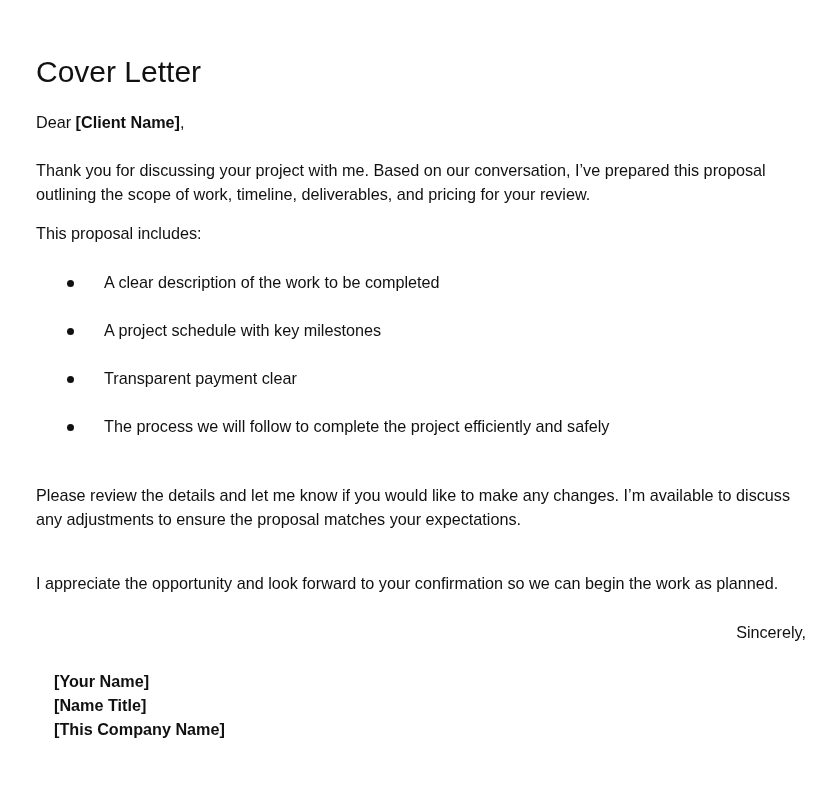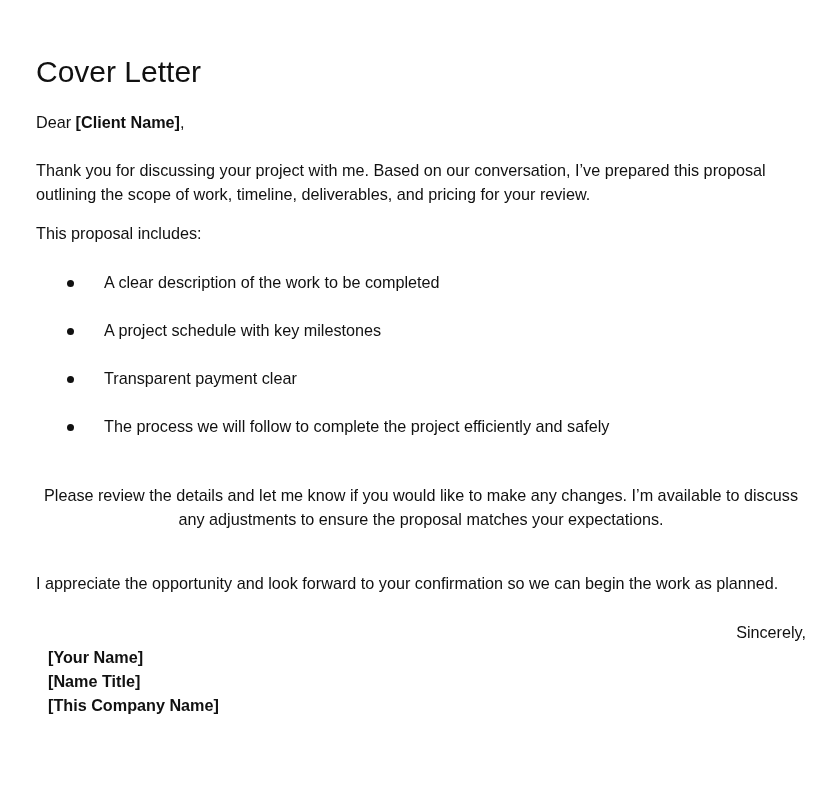--- a/index.html
+++ b/index.html
@@ -70,30 +70,31 @@
     .li-text {
       position: absolute;
       left: 60px;
       top: 0;
       margin-left: 8px;
     }
     .li1 { top: 271px; }
     .li2 { top: 319px; }
     .li3 { top: 367px; }
     .li4 { top: 415px; }
-    .para2 { top: 484px; text-align: center; }
+    .para2 { top: 484px; }
     .para3 { top: 572px; }
     .closing { top: 621px; text-align: right; }
     .sig {
       position: absolute;
-      left: 12px;
+      left: 18px;
       font-size: 16.2px;
       line-height: 24px;
       font-weight: bold;
       white-space: nowrap;
+      margin-top: 24px;
     }
     .sig1 { top: 645px; }
     .sig2 { top: 669px; }
     .sig3 { top: 693px; }
   </style>
 </head>
 <body>
 
 <div class="page">
   <h1 class="title">Cover Letter</h1>

